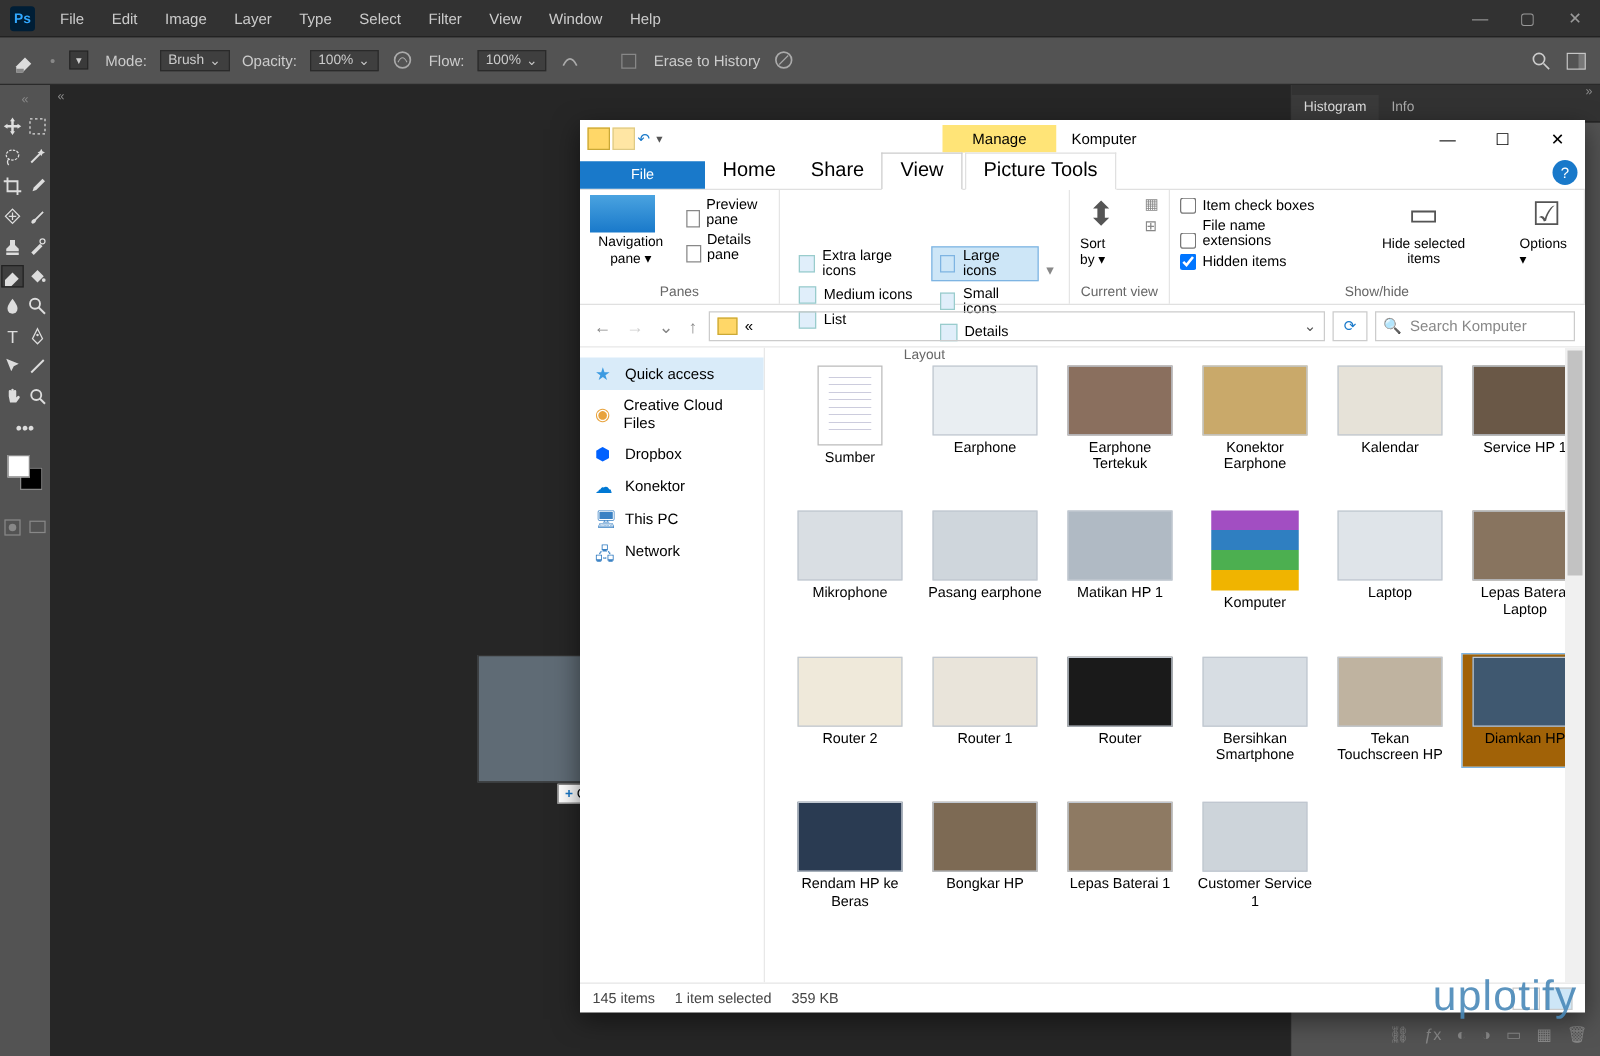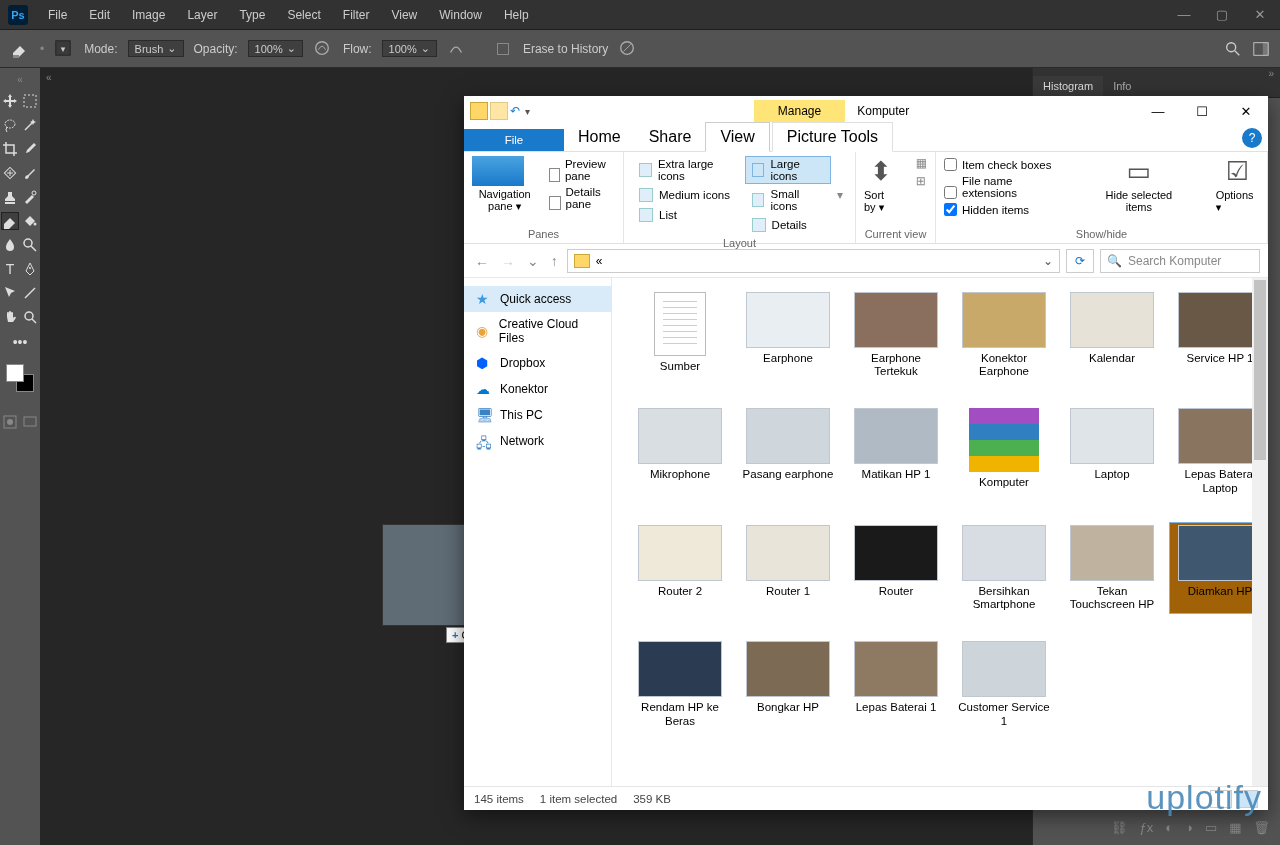--- a/index.html
+++ b/index.html
@@ -8,21 +8,21 @@
 
 .ps-titlebar { height: 30px; background: #323232; display: flex; align-items: center; padding: 0 8px; border-bottom: 1px solid #1e1e1e; }
 .ps-logo { width: 20px; height: 20px; background:#001E36; color:#31A8FF; font-size: 11px; font-weight: bold; display:flex; align-items:center; justify-content:center; border-radius:3px; margin-right:10px; }
 .ps-menu { display:flex; gap: 2px; }
 .ps-menu span { padding: 4px 10px; font-size: 12px; cursor:pointer; }
 .ps-winbtns { margin-left:auto; display:flex; gap:14px; font-size:13px; color:#999; }
 .ps-winbtns span { width:24px; text-align:center; cursor:pointer; }
 
 .ps-options { height: 38px; background:#535353; display:flex; align-items:center; padding: 0 10px; gap:10px; font-size:12px; border-bottom:1px solid #2a2a2a; }
 .ps-opt-icon { width:20px; height:20px; display:inline-block; }
-.ps-dd { background:#3f3f3f; border:1px solid #2a2a2a; padding:1px 6px; font-size:11px; display:inline-flex; align-items:center; gap:4px; }
+.ps-dd { background:#3f3f3f; border:1px solid #2a2a2a; padding:1px 6px; font-size:11px; display:inline-flex; gap:4px; }
 .ps-chk { width:12px; height:12px; border:1px solid #888; display:inline-block; vertical-align:middle; margin-right:4px; }
 .ps-options .spacer { flex:1; }
 .ps-ricon { width:18px; height:18px; }
 
 .ps-body { display:flex; height: calc(845px - 30px - 38px); position:relative; }
 
 
 .ps-tools { width:40px; background:#535353; padding:6px 2px; display:flex; flex-direction:column; align-items:center; gap:0; }
 .ps-toolrow { display:flex; }
 .ps-tool { width:18px; height:18px; margin:3px 1px; display:flex; align-items:center; justify-content:center; font-size:14px; color:#ddd; cursor:pointer; position:relative; }
@@ -62,21 +62,21 @@
 .ex-tab.pict { border:1px solid #e0e0e0; border-bottom:1px solid #fff; background:#fff; margin-bottom:-1px; margin-left:2px;}
 .ex-help{ margin-left:auto; width:20px; height:20px; border-radius:50%; background:#1979ca; color:#fff; font-size:12px; display:flex; align-items:center; justify-content:center; margin-right:6px; margin-bottom:3px;}
 
 
 .ex-ribbon { height:92px; background:#fff; border-bottom:1px solid #e0e0e0; display:flex; }
 .rb-group { border-right:1px solid #e5e5e5; display:flex; flex-direction:column; align-items:center; padding:4px 8px 0; }
 .rb-label { font-size:11px; color:#666; margin-top:auto; padding:3px 0; }
 .rb-navpane{ width:52px; height:30px; background:linear-gradient(#4aa3e0,#1979ca); margin-bottom:2px;}
 .rb-check{ display:flex; align-items:flex-end; gap:5px; padding:2px 0; font-size:11.5px; }
 .rb-check input{ margin:0; }
-.rb-layout-col{ display:flex; flex-direction:column; gap:2px; }
+.rb-layout-col{ display:flex; flex-direction:column; gap:2px;margin-top:41px; }
 .rb-layout-item{ display:flex; align-items:center; gap:6px; padding:1px 6px; font-size:11.5px; border:1px solid transparent;}
 .rb-layout-item.sel{ border:1px solid #7eb4e2; background:#cde6f7;}
 .rb-sq{ width:14px; height:14px; }
 .rb-sortby{ display:flex; flex-direction:column; align-items:center; font-size:11px; gap:2px;}
 .rb-big-icon{ font-size:26px; color:#555; }
 .rb-cols{ display:flex; gap:18px; }
 
 
 .ex-addr { height:34px; display:flex; align-items:center; gap:6px; padding:0 8px; border-bottom:1px solid #e8e8e8; }
 .ex-nav{ color:#888; font-size:14px; padding:0 3px; cursor:pointer;}

